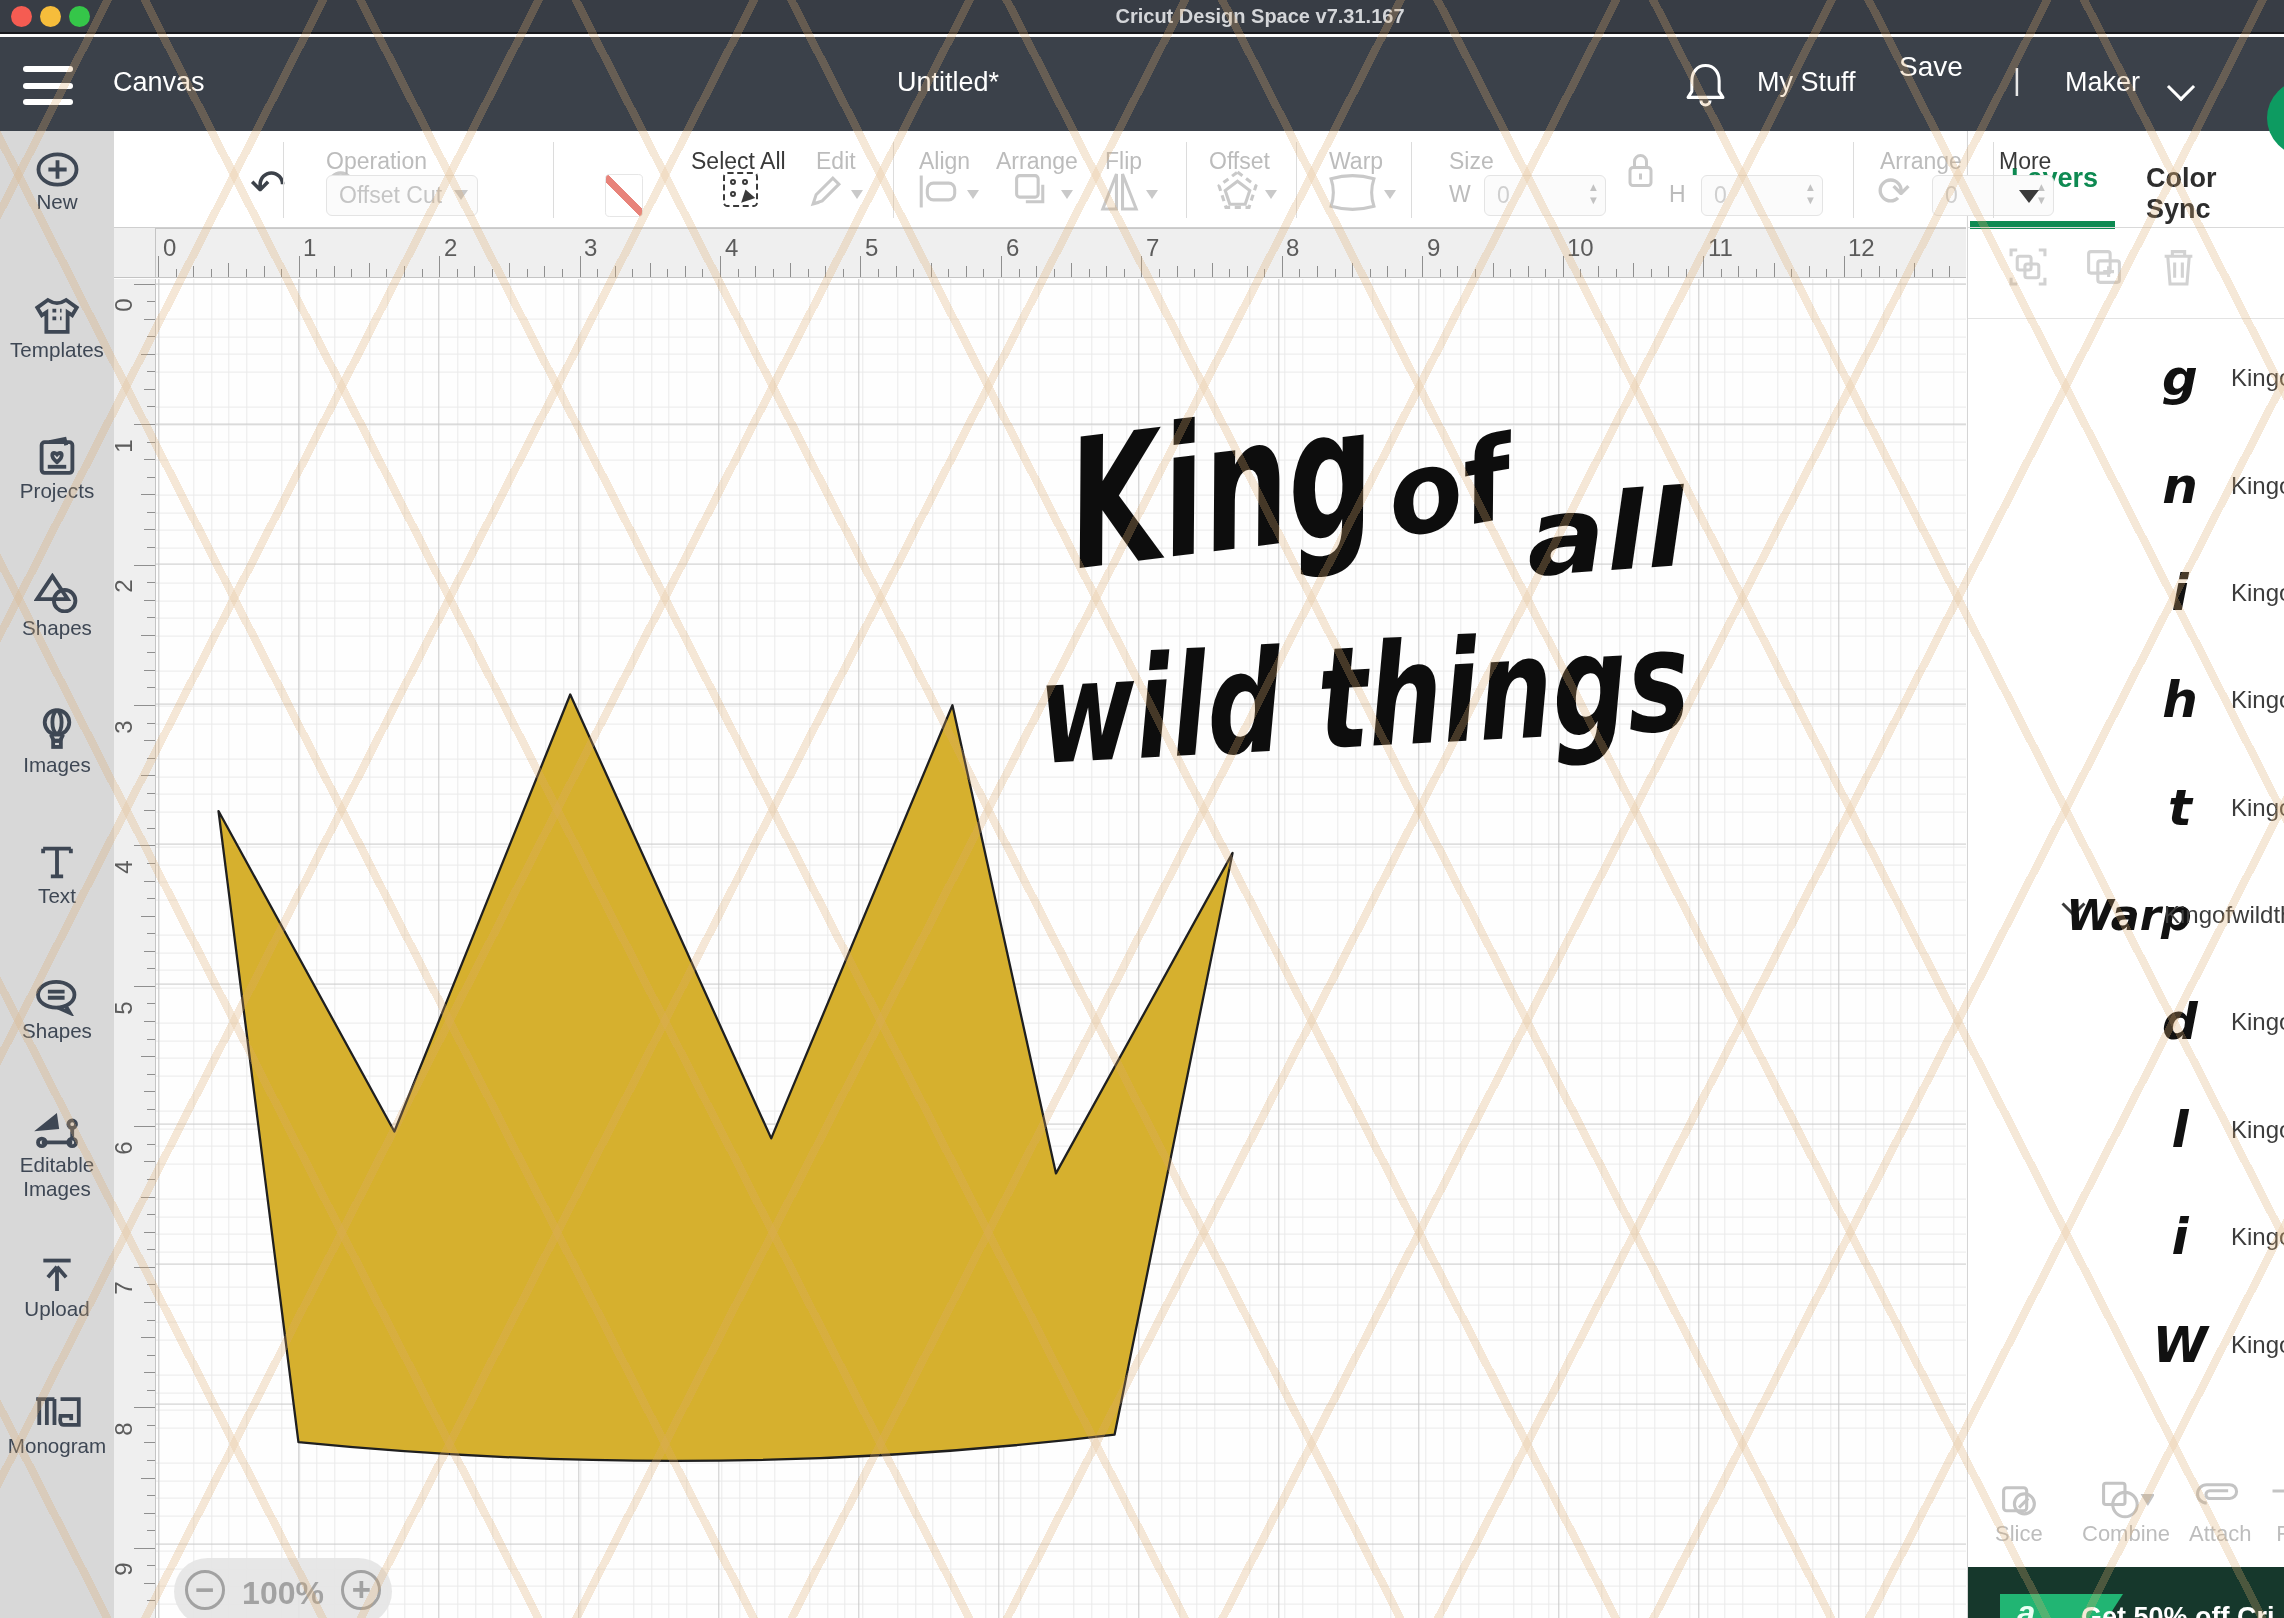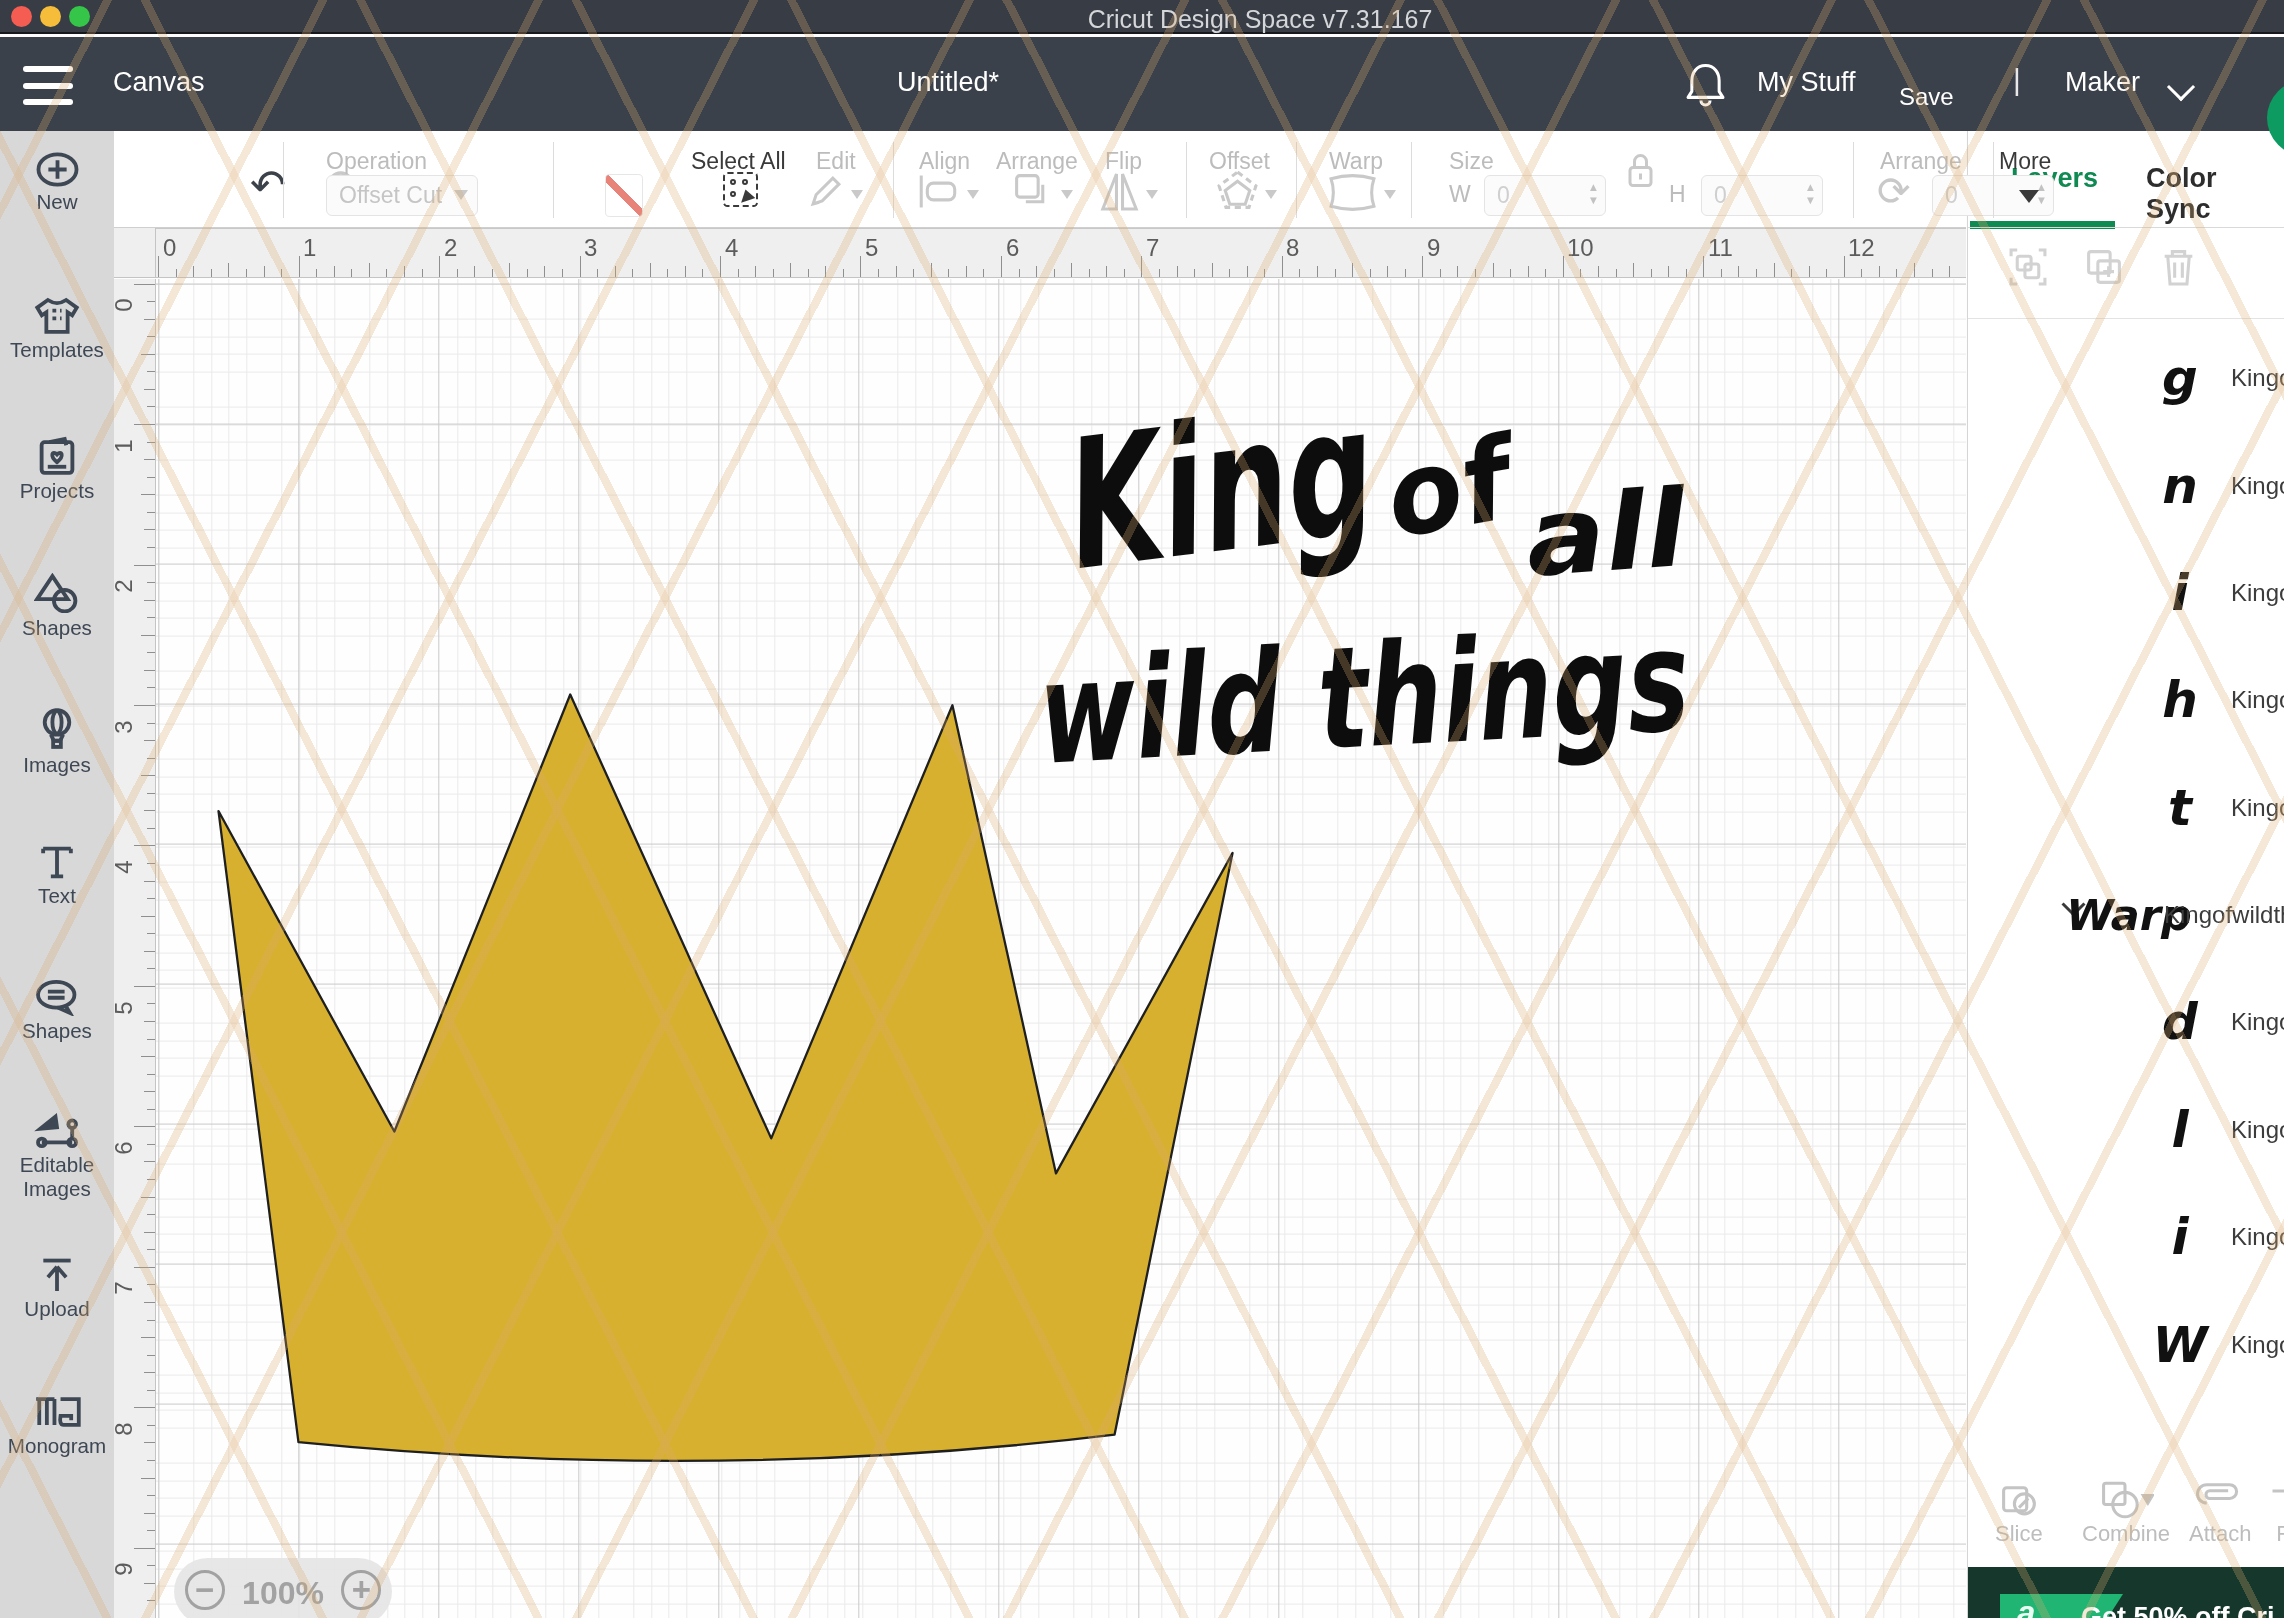--- a/index.html
+++ b/index.html
@@ -9,31 +9,31 @@
   
   .watermark { position:absolute; inset:0; z-index:60; pointer-events:none; opacity:.5;
     background-image:
       repeating-linear-gradient(63deg, transparent 0 92px, rgba(219,170,110,.55) 92px 100px, transparent 100px 192px),
       repeating-linear-gradient(117deg, transparent 0 92px, rgba(219,170,110,.55) 92px 100px, transparent 100px 192px); }
 
   
   .titlebar { position:absolute; left:0; top:0; width:2284px; height:34px; background:#383d45; border-bottom:2.3px solid #17181c; z-index:10; }
   .traffic { position:absolute; top:6px; width:21px; height:21px; border-radius:50%; }
   .t-red { left:10.7px; background:#f55c52; } .t-yellow { left:40px; background:#f6bd3b; } .t-green { left:69px; background:#35c649; }
-  .apptitle { position:absolute; left:1260px; top:4.6px; transform:translateX(-50%); color:#d4d6d9; font-size:25px; font-weight:normal; white-space:nowrap; }
+  .apptitle { position:absolute; left:1260px; top:4.6px; transform:translateX(-50%); color:#d4d6d9; font-size:20px; font-weight:bold; white-space:nowrap; }
 
   
   .navbar { position:absolute; left:0; top:37px; width:2284px; height:94px; background:#3b414a; z-index:9; color:#fff; }
   .hamburger { position:absolute; left:23px; top:29px; width:50px; height:40px; cursor:pointer; }
   .hamburger i { display:block; height:6px; border-radius:3px; background:#fff; margin-bottom:10.7px; }
   .nav-canvas { position:absolute; left:113px; top:30px; font-size:27px; }
   .nav-title { position:absolute; left:948px; top:30px; transform:translateX(-50%); font-size:27px; }
   .bell { position:absolute; left:1684px; top:24px; }
   .nav-mystuff { position:absolute; left:1757px; top:30px; font-size:27px; }
-  .nav-save { position:absolute; left:1899px; top:46px; font-size:24px; }
+  .nav-save { position:absolute; left:1899px; top:14px; font-size:28px; }
   .nav-pipe { position:absolute; left:2013px; top:26px; font-size:30px; color:#e8e8e8; }
   .nav-maker { position:absolute; left:2065px; top:30px; font-size:27px; }
   .chev-down { position:absolute; left:2171px; top:40px; width:20px; height:20px; border-left:3px solid #fff; border-bottom:3px solid #fff; transform:rotate(-45deg); }
   .avatar { position:absolute; left:2267px; top:43px; width:76px; height:76px; border-radius:50%; background:#0d9b61; }
 
   
   .toolbar { position:absolute; left:114px; top:131px; width:1852px; height:97px; background:#fff; border-bottom:1.5px solid #cfcfcf; z-index:8; }
   .tb-label { position:absolute; top:17px; font-size:23px; color:#bcbcbc; white-space:nowrap; }
   .tb-label.dark { color:#3a3a3a; }
   .tb-div { position:absolute; top:10.7px; height:76px; width:0.8px; background:#dcdcdc; }

